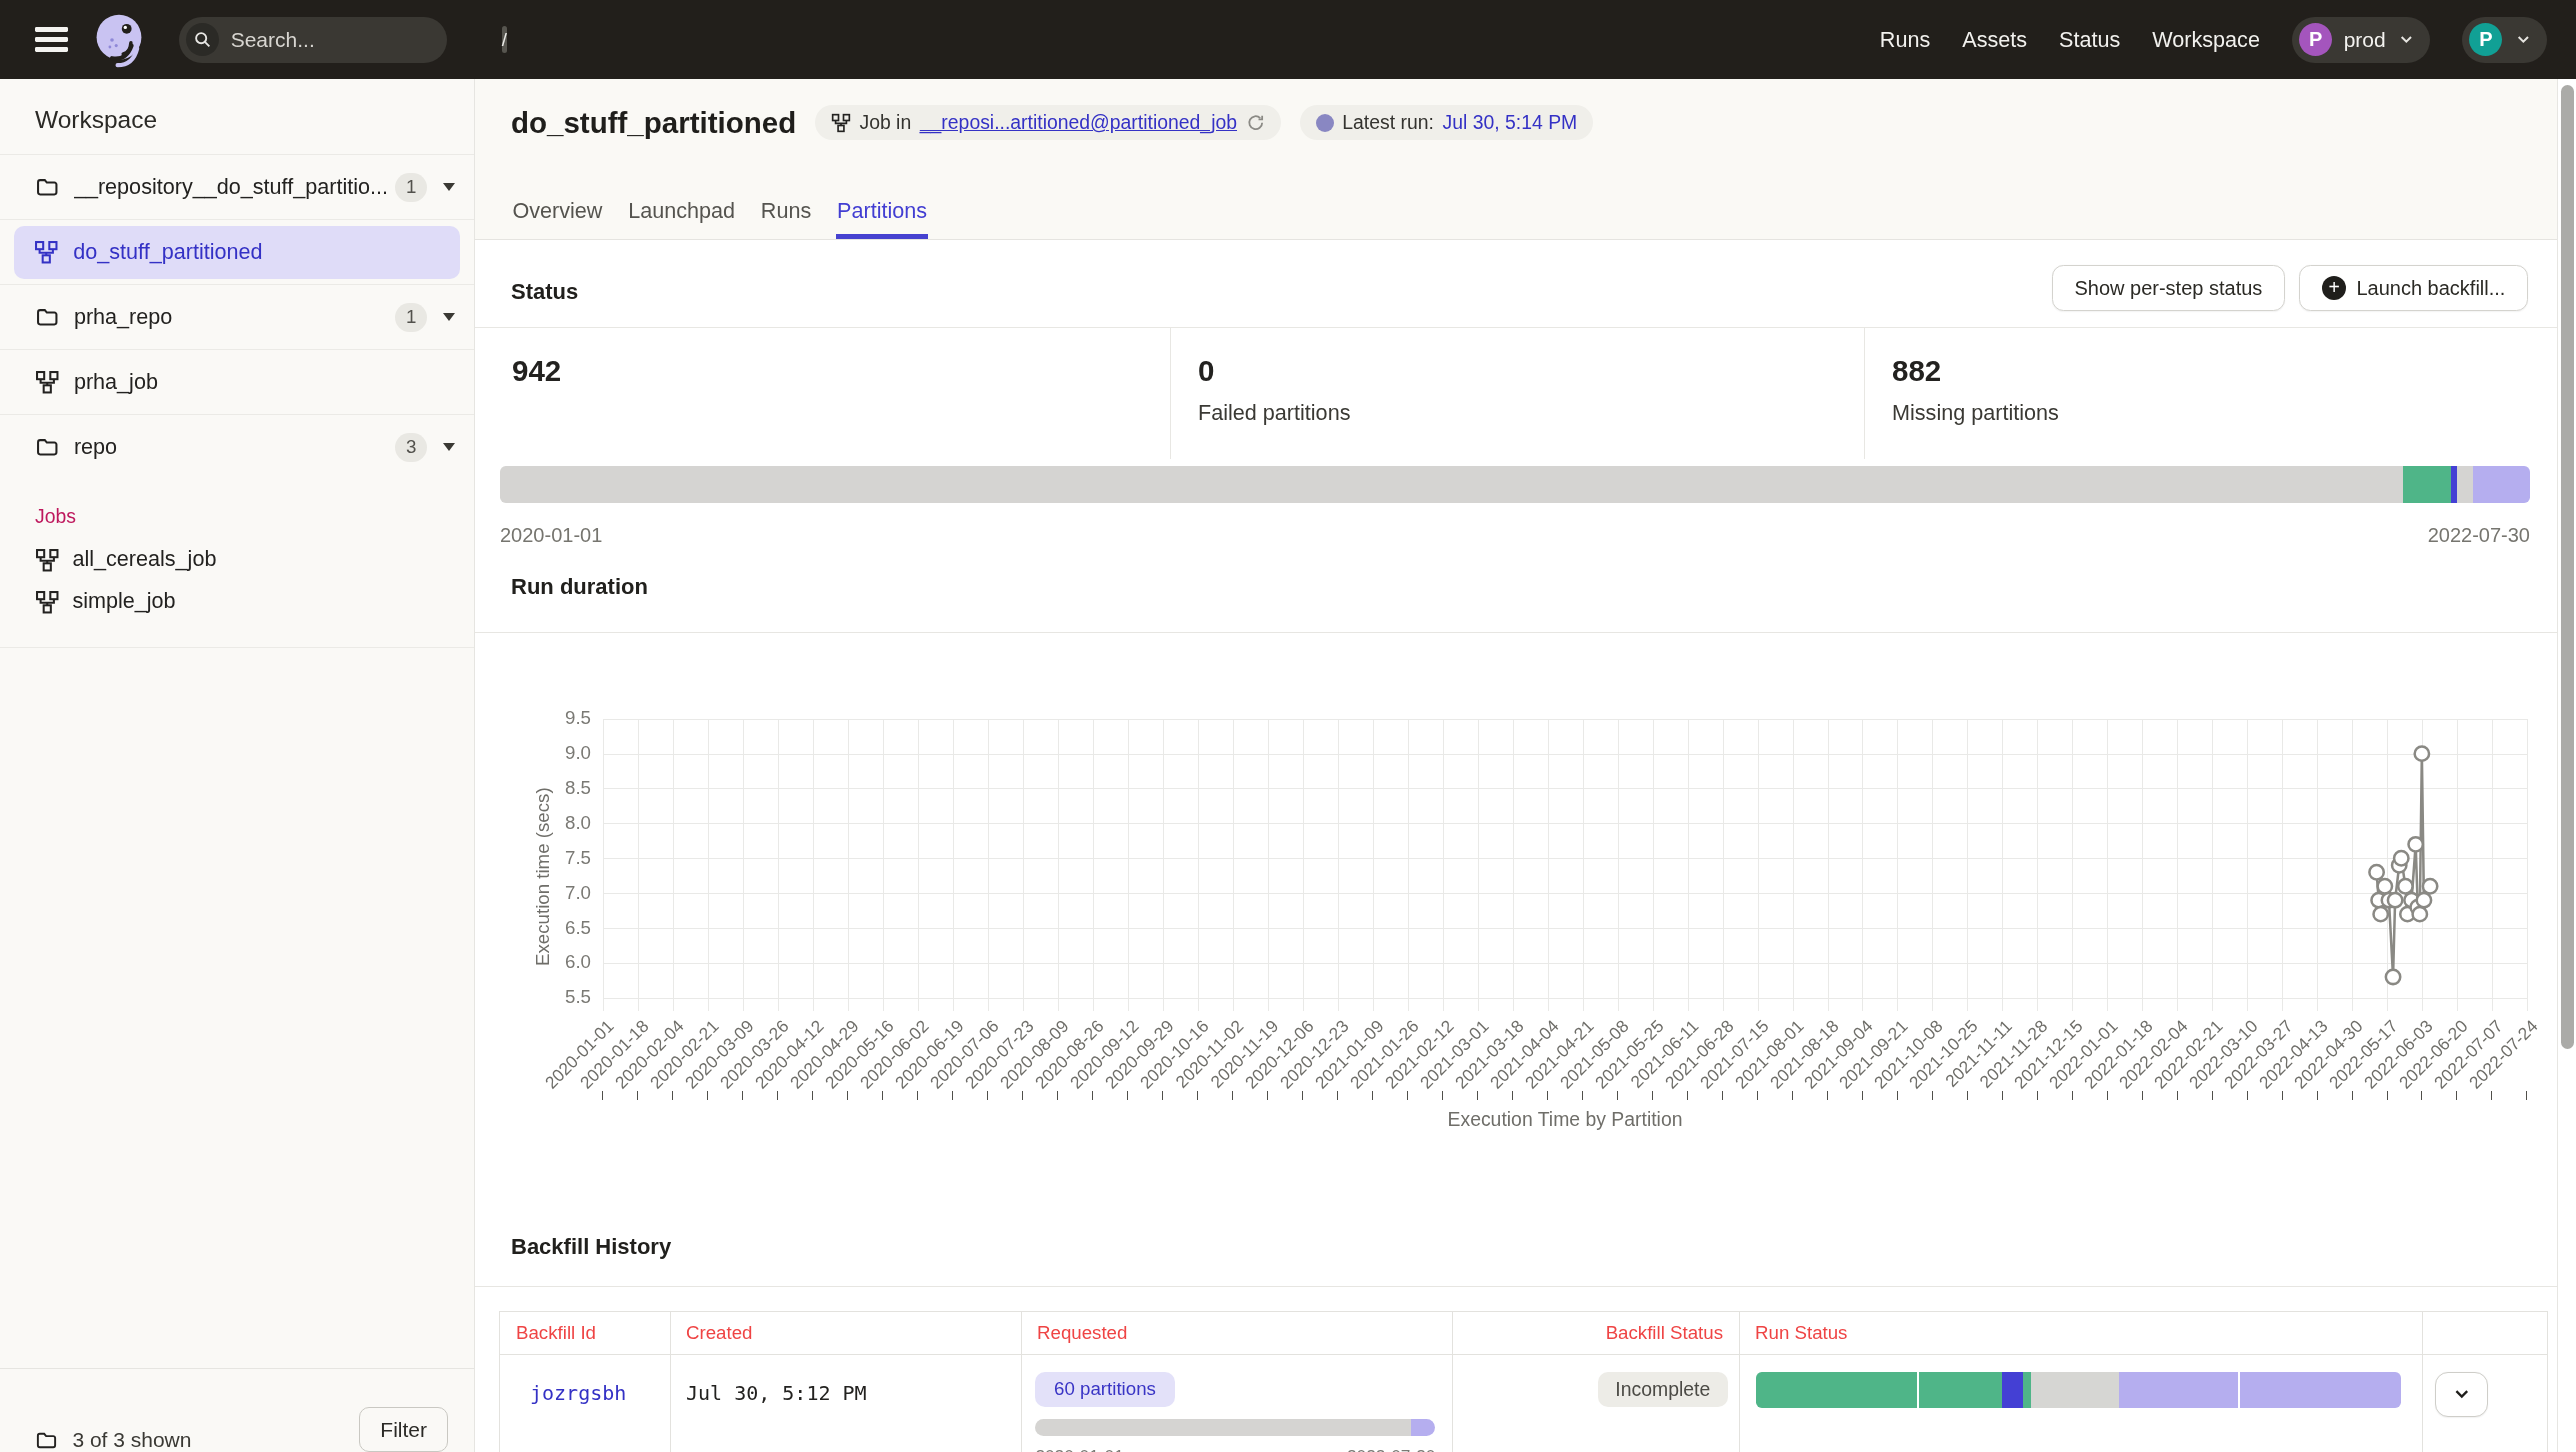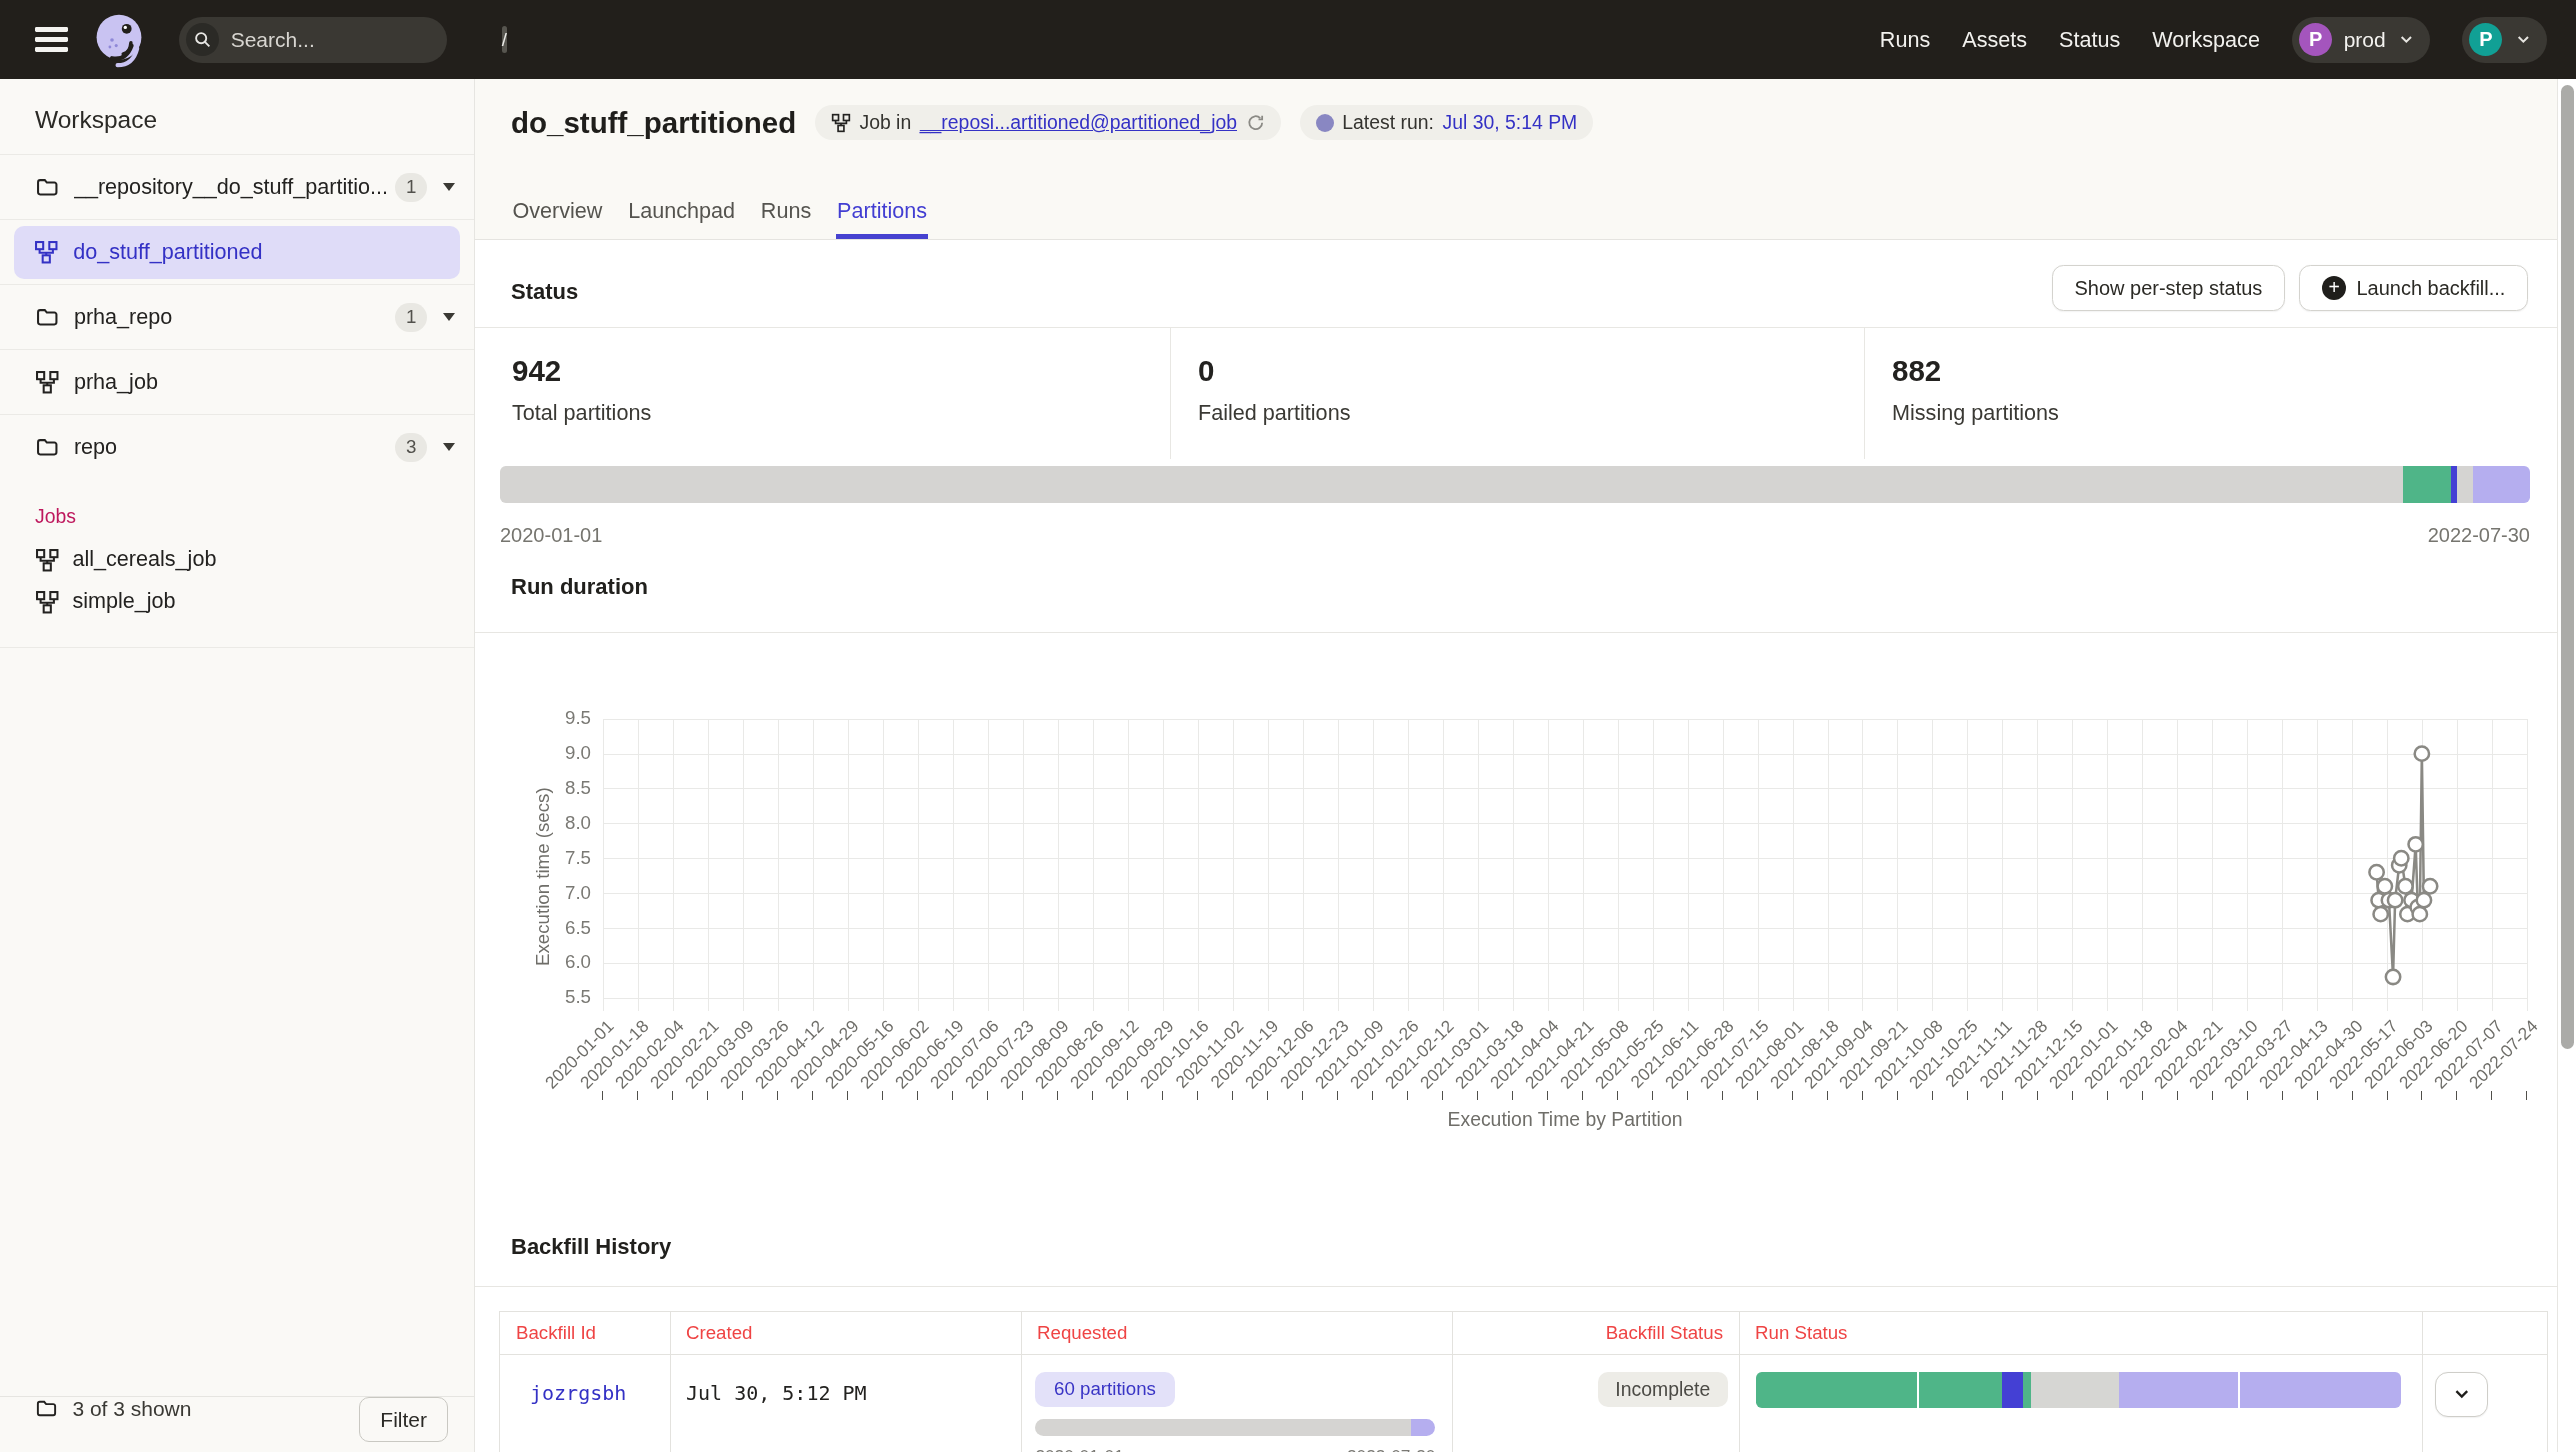--- a/index.html
+++ b/index.html
@@ -37,21 +37,21 @@
   .ws-row-sel-wrap { height:65px; border-top:0.7px solid #EBEAE6; display:flex; align-items:center; padding:0 14.4px; }
   .ws-sel { flex:1; height:53px; background:#DFDCF8; border-radius:10px; display:flex; align-items:center; padding:0 20px; cursor:pointer; }
   .ws-sel .icon { width:24.5px; height:24.5px; color:#3431C5; }
   .ws-sel .label { margin-left:14.4px; font-size:21.6px; color:#3431C5; }
   .side-group { padding:26px 0 0 35px; }
   .side-group .gl { font-size:19.4px; color:#be185d; margin-bottom:10px; }
   .side-item { display:flex; align-items:center; height:42px; cursor:pointer; }
   .side-item .icon { width:23px; height:23px; color:#232220; }
   .side-item .label { margin-left:14.4px; font-size:21.6px; color:#232220; }
   .side-divider { border-top:0.7px solid #EBEAE6; margin-top:24.5px; }
-  .side-footer { position:absolute; left:0; right:0; bottom:0; height:56px; border-top:0.7px solid #E6E5E1; display:flex; align-items:flex-start; padding:0 26px 0 35px; background:#FAF9F6; }
+  .side-footer { position:absolute; left:0; right:0; bottom:0; height:84px; border-top:0.7px solid #E6E5E1; display:flex; align-items:flex-end; padding:0 26px 0 35px; background:#FAF9F6; }
   .side-footer .icon { width:23px; height:23px; color:#232220; }
   .side-footer .txt { margin-left:14.4px; font-size:21px; color:#3A3934; }
   .btn-outline { margin-left:auto; height:45px; padding:0 20px; border:0.7px solid #C9C8C2; border-radius:10px; background:#FAF9F6; font-size:21px; color:#2B2A26; font-family:inherit; cursor:pointer; }
 
   
   .main { position:absolute; left:475px; top:79px; width:2082px; height:1373px; background:#fff; overflow:hidden; }
   .page-head { position:absolute; left:0; top:0; width:100%; height:161px; background:#FAF9F5; border-bottom:0.7px solid #E5E4E0; }
   .title-row { position:absolute; left:36px; top:26px; display:flex; align-items:center; gap:18.7px; }
   .page-title { font-size:29.5px; font-weight:bold; color:#1F1E1B; }
   .pill-lite { height:35px; background:#F0EFEA; border-radius:17.3px; display:flex; align-items:center; gap:8.6px; padding:0 16px; font-size:19.4px; color:#34332F; }
@@ -307,21 +307,20 @@
         </button>
       <button class="btn-white">
         <span class="plus-circle">+</span>
         <span>Launch backfill...</span>
       </button>
     </div>
 
     <div class="stats" id="stats">
         <div class="stat">
           <div class="v">942</div>
-          <div class="l">Total partitions</div>
         </div>
         <div class="stat">
           <div class="v">0</div>
           <div class="l">Failed partitions</div>
         </div>
         <div class="stat">
           <div class="v">882</div>
           <div class="l">Missing partitions</div>
         </div>
       </div>

